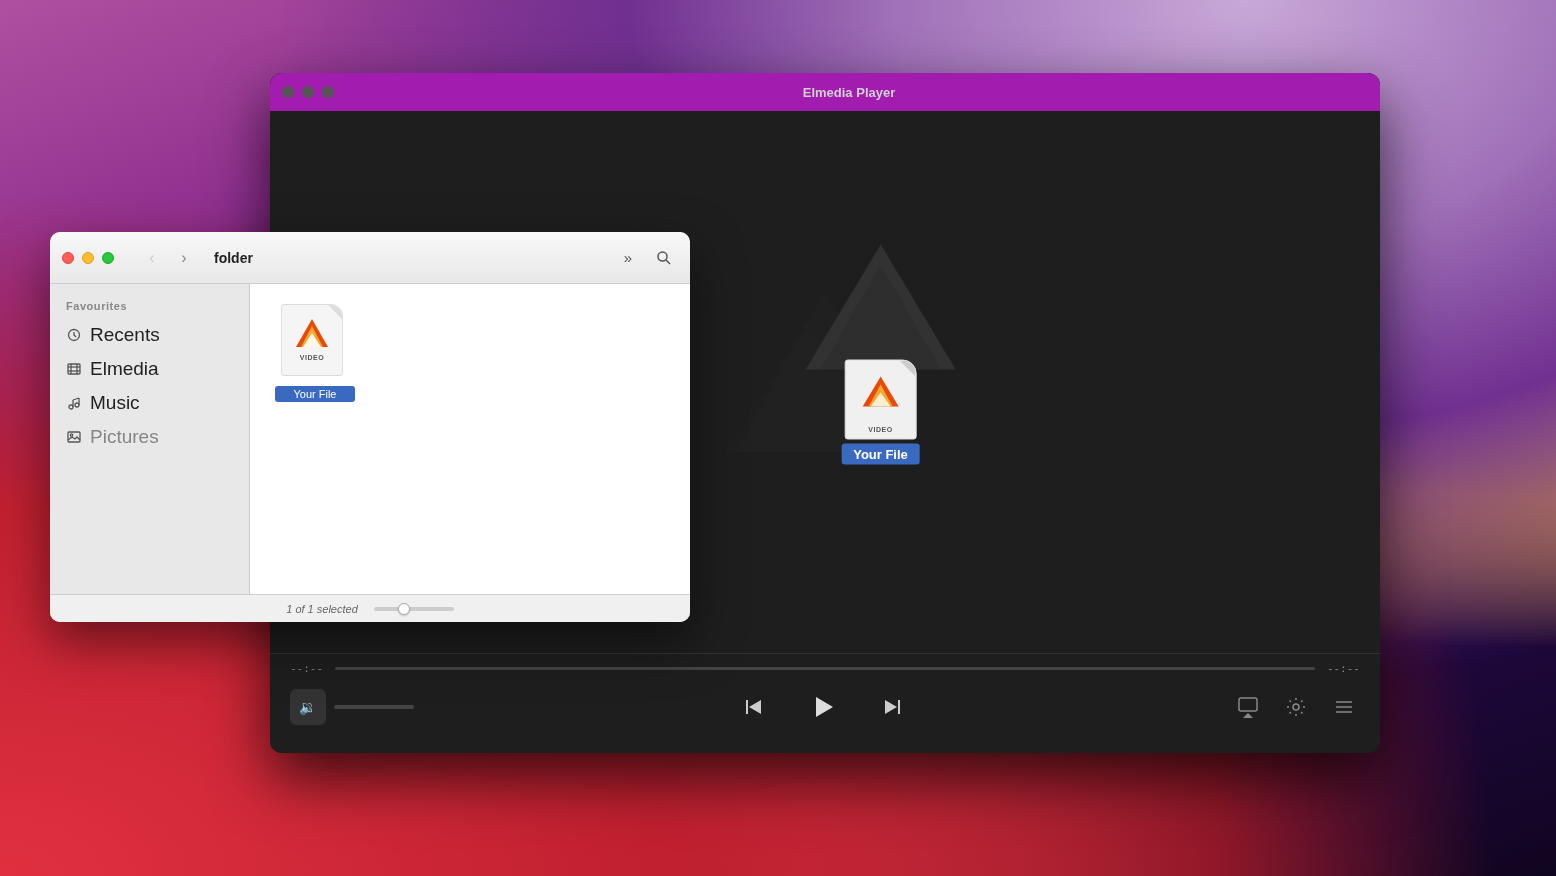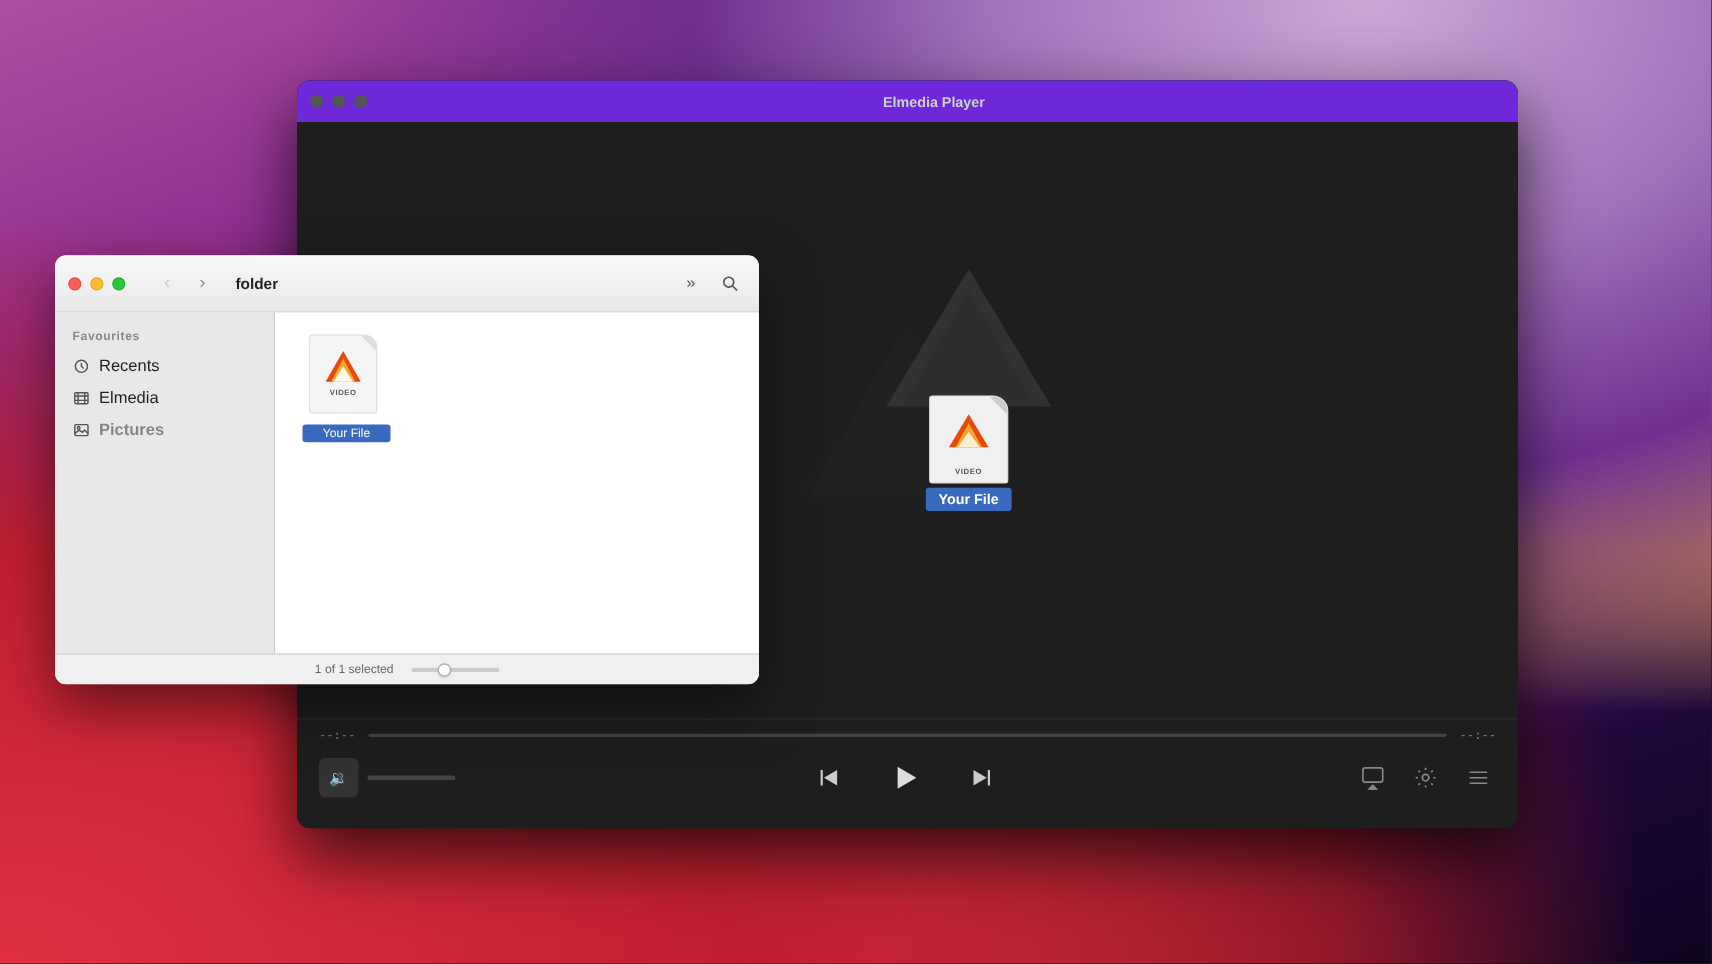--- a/index.html
+++ b/index.html
@@ -36,21 +36,21 @@
       background: #1e1e1e;
       border-radius: 12px;
       box-shadow: 0 25px 60px rgba(0,0,0,0.7);
       z-index: 10;
       display: flex;
       flex-direction: column;
       overflow: hidden;
     }
 
     .player-titlebar {
-      background: #6d28d9;
+      background: #a21caf;
       height: 38px;
       display: flex;
       align-items: center;
       justify-content: center;
       position: relative;
       border-radius: 12px 12px 0 0;
       flex-shrink: 0;
       padding-left: 48px;
     }
 
@@ -346,21 +346,21 @@
       height: 16px;
       color: #555;
       font-size: 14px;
       display: flex;
       align-items: center;
       justify-content: center;
       flex-shrink: 0;
     }
 
     .sidebar-label {
-      font-size: 15px;
+      font-size: 19px;
     }
 
     
     .finder-main {
       flex: 1;
       background: white;
       padding: 20px;
       position: relative;
       overflow: hidden;
     }
@@ -443,20 +443,21 @@
       align-items: center;
       justify-content: center;
       gap: 16px;
       padding: 0 12px;
       flex-shrink: 0;
     }
 
     .status-text {
       font-size: 11px;
       color: #666;
+      font-style: italic;
     }
 
     .zoom-slider {
       width: 80px;
       height: 4px;
       background: #ccc;
       border-radius: 2px;
       position: relative;
     }
 
@@ -627,30 +628,42 @@
             <rect x="1" y="2" width="12" height="10" rx="1"></rect>
             <line x1="1" y1="5" x2="13" y2="5"></line>
             <line x1="1" y1="9" x2="13" y2="9"></line>
             <line x1="4" y1="2" x2="4" y2="12"></line>
             <line x1="10" y1="2" x2="10" y2="12"></line>
           </svg>
         </span>
         <span class="sidebar-label">Elmedia</span>
       </div>
 
+      <div class="sidebar-item">
+        <span class="sidebar-icon">
+          <svg width="14" height="14" viewBox="0 0 14 14" fill="none" stroke="#555" stroke-width="1.3">
+            <circle cx="4" cy="11" r="2"></circle>
+            <circle cx="10" cy="9" r="2"></circle>
+            <line x1="6" y1="11" x2="6" y2="4"></line>
+            <line x1="12" y1="9" x2="12" y2="2"></line>
+            <line x1="6" y1="4" x2="12" y2="2"></line>
+          </svg>
+        </span>
+        <span class="sidebar-label">Music</span>
+      </div>
 
       <div class="sidebar-item">
         <span class="sidebar-icon">
           <svg width="14" height="14" viewBox="0 0 14 14" fill="none" stroke="#555" stroke-width="1.3">
             <rect x="1" y="2" width="12" height="10" rx="1"></rect>
             <circle cx="4.5" cy="5" r="1.2"></circle>
             <polyline points="1,10 5,7 8,9 10,7 13,10"></polyline>
           </svg>
         </span>
-        <span class="sidebar-label" style="opacity:0.5;font-weight:bold;">Pictures</span>
+        <span class="sidebar-label" style="opacity:0.5;">Pictures</span>
       </div>
     </div>
 
     <div class="finder-main">
       <div class="file-grid">
 
         <div class="file-item">
           <div class="file-icon-sm">
             <div class="file-paper-sm">
               <div class="file-fold-sm"></div>

